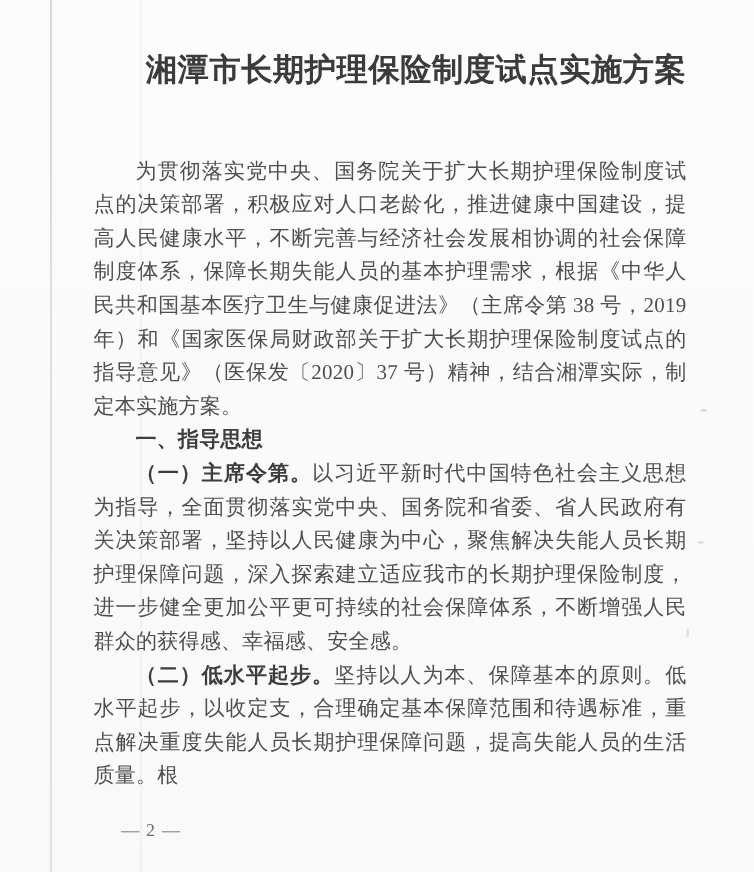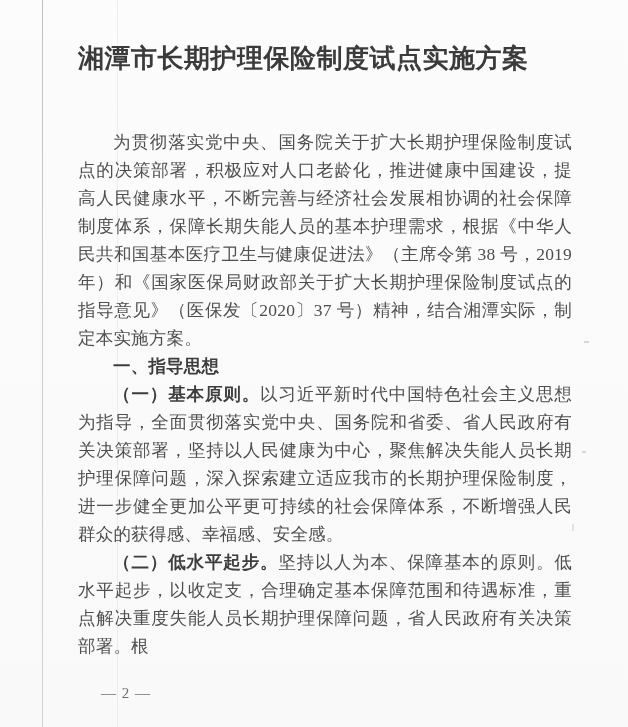--- a/index.html
+++ b/index.html
@@ -32,21 +32,21 @@
     width: 1px;
     height: 727px;
     background: rgba(170,170,170,0.16);
   }
   .doc-title {
     position: absolute;
     left: 78px;
     top: 40px;
     width: 494px;
     margin: 0;
-    text-align: left;
+    text-align: right;
     font-size: 26px;
     line-height: 38px;
     font-weight: bold;
     letter-spacing: 0.5px;
     color: #3b3b3b;
   }
   .doc-body {
     position: absolute;
     left: 78px;
     top: 108px;
@@ -97,23 +97,23 @@
   <div class="edge-line"></div>
   <div class="fold-line"></div>
 
   <h1 class="doc-title">湘潭市长期护理保险制度试点实施方案</h1>
 
   <div class="doc-body">
     <p class="indent">为贯彻落实党中央、国务院关于扩大长期护理保险制度试点的决策部署，积极应对人口老龄化，推进健康中国建设，提高人民健康水平，不断完善与经济社会发展相协调的社会保障制度体系，保障长期失能人员的基本护理需求，根据《中华人民共和国基本医疗卫生与健康促进法》（主席令第 38 号，2019 年）和《国家医保局财政部关于扩大长期护理保险制度试点的指导意见》（医保发〔2020〕37 号）精神，结合湘潭实际，制定本实施方案。</p>
 
     <p class="heading">一、指导思想</p>
 
-    <p class="indent"><span class="bold-label">（一）基本原则。</span><span>以习近平新时代中国特色社会主义思想为指导，全面贯彻落实党中央、国务院和省委、省人民政府有关决策部署，坚持以人民健康为中心，聚焦解决失能人员长期护理保障问题，深入探索建立适应我市的长期护理保险制度，进一步健全更加公平更可持续的社会保障体系，不断增强人民群众的获得感、幸福感、安全感。</span></p>
+    <p class="indent"><span class="bold-label">（一）主席令第。</span><span>以习近平新时代中国特色社会主义思想为指导，全面贯彻落实党中央、国务院和省委、省人民政府有关决策部署，坚持以人民健康为中心，聚焦解决失能人员长期护理保障问题，深入探索建立适应我市的长期护理保险制度，进一步健全更加公平更可持续的社会保障体系，不断增强人民群众的获得感、幸福感、安全感。</span></p>
 
-    <p class="indent"><span class="bold-label">（二）低水平起步。</span><span>坚持以人为本、保障基本的原则。低水平起步，以收定支，合理确定基本保障范围和待遇标准，重点解决重度失能人员长期护理保障问题，省人民政府有关决策部署。根</span></p>
+    <p class="indent"><span class="bold-label">（二）低水平起步。</span><span>坚持以人为本、保障基本的原则。低水平起步，以收定支，合理确定基本保障范围和待遇标准，重点解决重度失能人员长期护理保障问题，提高失能人员的生活质量。根</span></p>
   </div>
 
   <div class="page-number">— 2 —</div>
 
   <div class="speck speck-1"></div>
   <div class="speck speck-2"></div>
   <div class="speck speck-3"></div>
 </div>
 
 </body></html>

